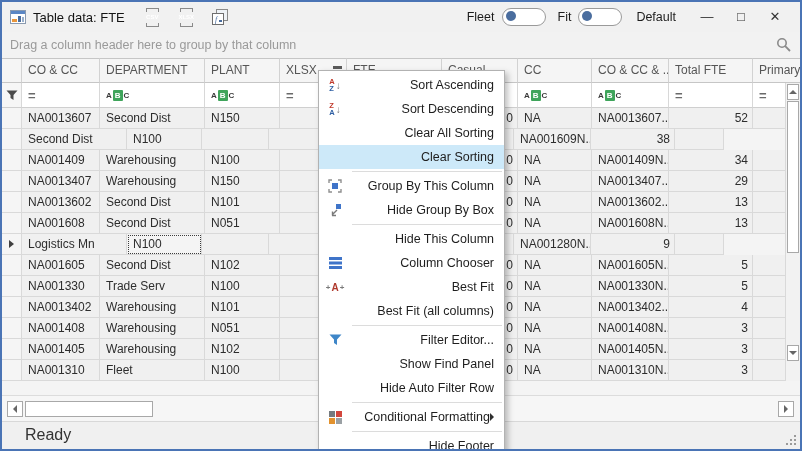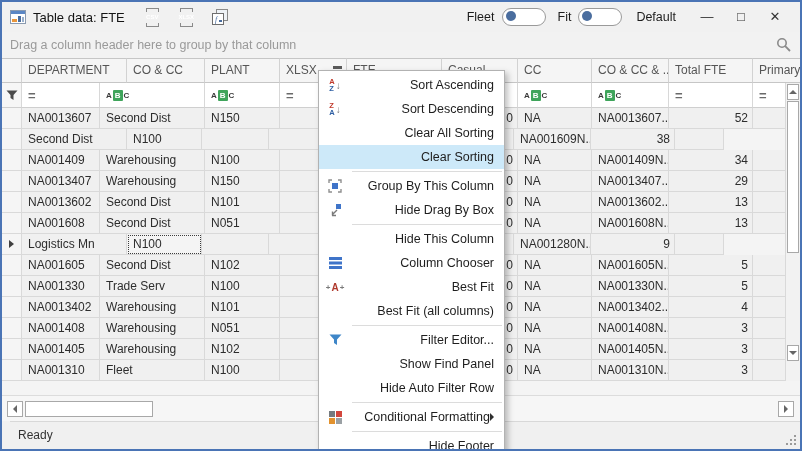--- a/index.html
+++ b/index.html
@@ -64,22 +64,22 @@
   .vbtn.up{top:1px;} .vbtn.down{top:262px;}
   .vthumb{position:absolute;left:1px;top:18px;width:12px;height:152px;background:#fff;border:1px solid #a8a8a8;box-sizing:border-box;cursor:grab;}
   .tri-up{width:0;height:0;border-bottom:4px solid #666;border-left:4px solid transparent;border-right:4px solid transparent;}
   .tri-down{width:0;height:0;border-top:4px solid #666;border-left:4px solid transparent;border-right:4px solid transparent;}
   .tri-left{width:0;height:0;border-right:4px solid #666;border-top:4px solid transparent;border-bottom:4px solid transparent;}
   .tri-right{width:0;height:0;border-left:4px solid #666;border-top:4px solid transparent;border-bottom:4px solid transparent;}
   .hscroll{position:absolute;left:0;right:0;top:393px;height:26px;background:#f6f6f6;border-top:1px solid #dcdcdc;box-sizing:border-box;}
   .hbtn{position:absolute;top:5px;width:16px;height:16px;background:#fff;border:1px solid #a8a8a8;box-sizing:border-box;display:flex;align-items:center;justify-content:center;cursor:pointer;}
   .hbtn.left{left:5px;} .hbtn.right{right:6px;}
   .hthumb{position:absolute;left:23px;top:5px;width:128px;height:16px;background:#fff;border:1px solid #a8a8a8;box-sizing:border-box;cursor:grab;}
-  .statusbar{position:absolute;left:8px;right:0;top:419px;height:28px;background:#f0f0f0;border-top:1px solid #d8d8d8;box-sizing:border-box;
-    font-size:12px;color:#333;line-height:26px;padding-left:8px;}
+  .statusbar{position:absolute;left:0;right:0;top:419px;height:28px;background:#f0f0f0;border-top:1px solid #d8d8d8;box-sizing:border-box;
+    font-size:16px;color:#333;line-height:26px;padding-left:23px;}
   .grip{position:absolute;right:3px;bottom:3px;display:flex;}
 
   
   .ctxmenu{position:absolute;left:316px;top:68px;width:187px;background:#fff;border:1px solid #b2b2b2;
     box-shadow:3px 3px 6px rgba(0,0,0,.25);padding:2px 0 2px 0;z-index:10;box-sizing:border-box;}
   .mi{height:24px;display:flex;align-items:center;padding:0 10px 0 7px;font-size:12.5px;color:#1e1e1e;cursor:pointer;}
   .mi.hl{background:var(--hl);}
   .mico{width:18px;height:16px;margin-right:8px;display:flex;align-items:center;justify-content:center;flex:none;}
   .mlabel{flex:1;white-space:nowrap;text-align:right;}
   .subarrow{width:0;height:0;border-left:4px solid #2e2e2e;border-top:4px solid transparent;border-bottom:4px solid transparent;}
@@ -141,22 +141,22 @@
       <svg width="16" height="16">
           <circle cx="6" cy="6" r="4.2" fill="none" stroke="#8a8a8a" stroke-width="1.6"></circle>
           <line x1="9.2" y1="9.2" x2="14" y2="14" stroke="#8a8a8a" stroke-width="1.8"></line>
         </svg>
     </span>
   </div>
 
   <div class="grid">
     <div class="hdr-row" id="hdr-row">
         <div class="hdr-cell indicator" style="width: 20px;"></div>
+        <div class="hdr-cell" style="width: 78px;"><span class="hdr-label">CO &amp; CC</span></div>
         <div class="hdr-cell" style="width: 105px;"><span class="hdr-label">DEPARTMENT</span></div>
-        <div class="hdr-cell" style="width: 78px;"><span class="hdr-label">CO &amp; CC</span></div>
         <div class="hdr-cell" style="width: 75px;"><span class="hdr-label">PLANT</span></div>
         <div class="hdr-cell" style="width: 67px;"><span class="hdr-label">XLSX</span><span class="hdr-fbtn"></span></div>
         <div class="hdr-cell" style="width: 95px;"><span class="hdr-label">FTE</span></div>
         <div class="hdr-cell" style="width: 76px;"><span class="hdr-label">Casual</span></div>
         <div class="hdr-cell" style="width: 74px;"><span class="hdr-label">CC</span></div>
         <div class="hdr-cell" style="width: 77px;"><span class="hdr-label">CO &amp; CC &amp; ...</span></div>
         <div class="hdr-cell" style="width: 84px;"><span class="hdr-label">Total FTE</span></div>
         <div class="hdr-cell" style="width: 49px;"><span class="hdr-label">Primary P</span></div>
       </div>
     <div class="flt-row" id="flt-row">
@@ -460,21 +460,21 @@
         </span>
         <span class="mlabel">Group By This Column</span>
       </div>
       <div class="mi">
         <span class="mico">
           <svg width="14" height="14">
             <rect x="8" y="1" width="5" height="5" fill="#3f74c9"></rect>
             <path d="M9 7 L4.5 11.5 M4.5 12.5 V8.5 M4 12.5 H8" stroke="#7a7a7a" stroke-width="1.4" fill="none"></path>
           </svg>
         </span>
-        <span class="mlabel">Hide Drag By Box</span>
+        <span class="mlabel">Hide Group By Box</span>
       </div>
       <div class="sep"></div>
       <div class="mi">
         <span class="mico"></span>
         <span class="mlabel">Hide This Column</span>
       </div>
       <div class="mi">
         <span class="mico">
           <svg width="13" height="12">
             <rect x="0" y="0" width="13" height="3" fill="#3f74c9"></rect>

